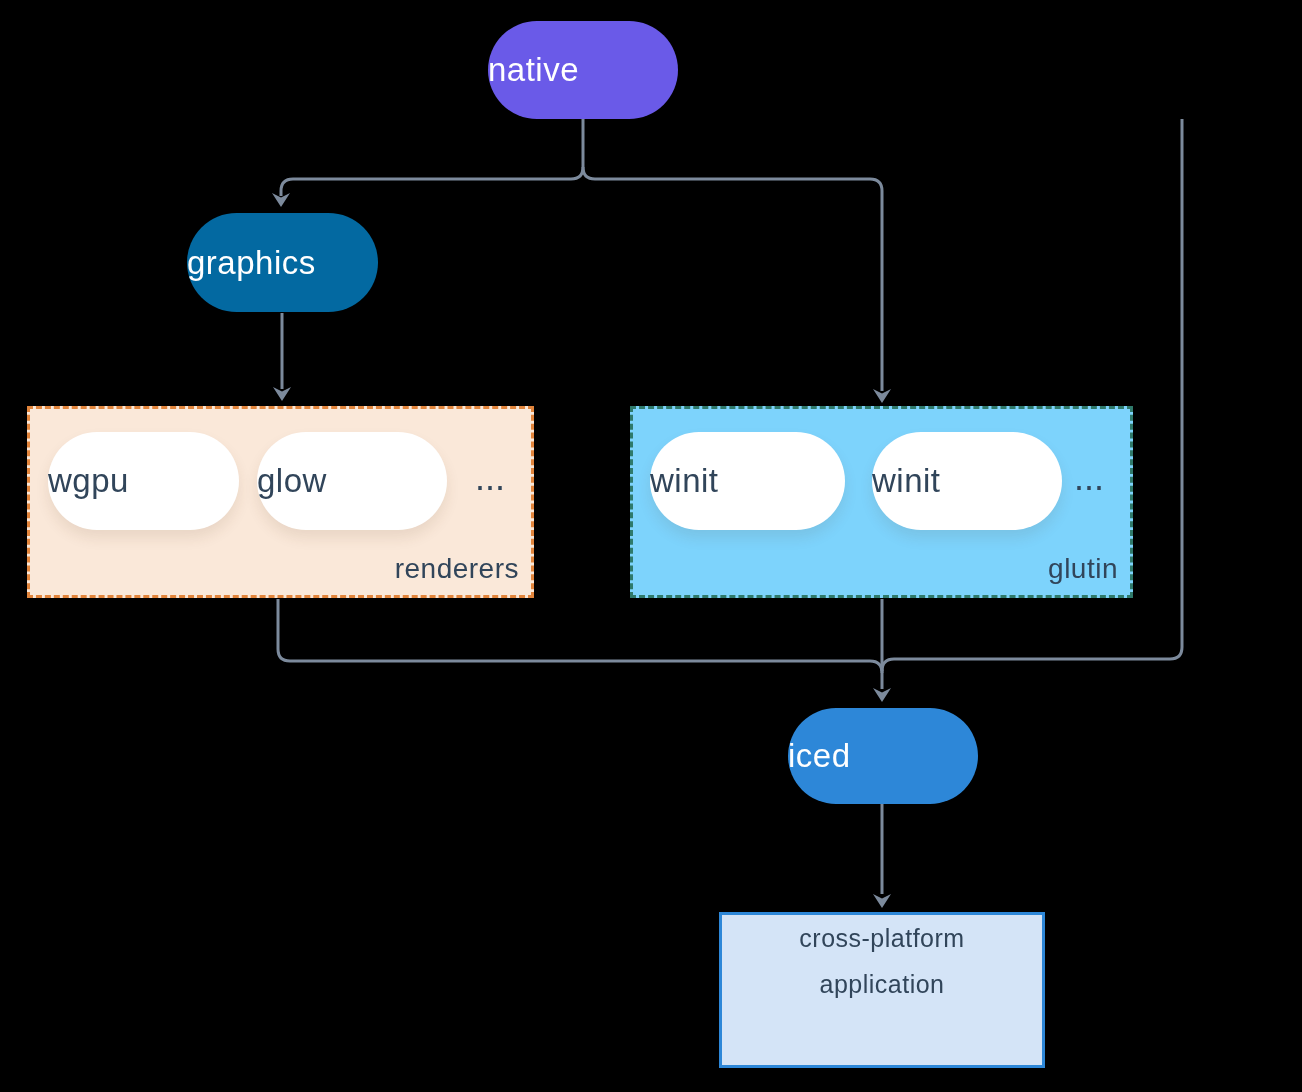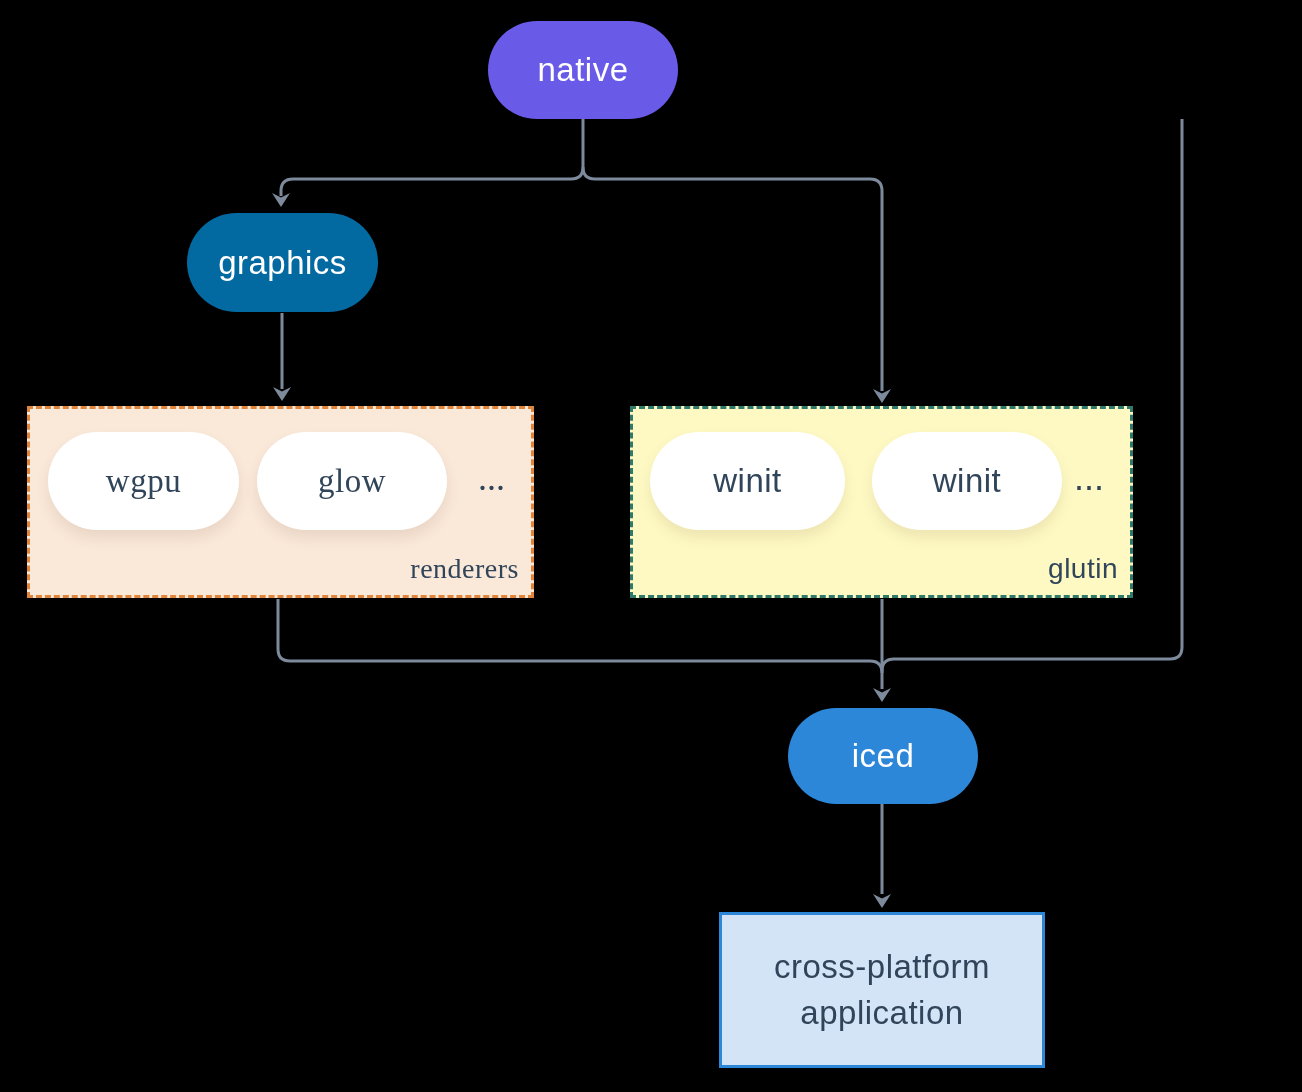--- a/index.html
+++ b/index.html
@@ -18,21 +18,20 @@
   .edges {
     position: absolute;
     left: 0; top: 0;
     width: 1302px; height: 1092px;
     z-index: 1;
   }
   .node {
     position: absolute;
     display: flex;
     align-items: center;
-    justify-content: center;
     z-index: 2;
     box-sizing: border-box;
   }
   .pill {
     border-radius: 50px;
     font-size: 33px;
     letter-spacing: 0.5px;
   }
   .pill-purple { background: #6A5AE8; color: #FFFFFF; }
   .pill-orange { background: #0369a1; color: #FFFFFF; }
@@ -49,25 +48,24 @@
 
   .group-box {
     position: absolute;
     z-index: 2;
     box-sizing: border-box;
   }
   .group-renderers {
     left: 27px; top: 406px; width: 507px; height: 192px;
     background: #FAE8D9;
     border: 3px dashed #E2853C;
-    font-family: Liberation Serif, serif;
   }
   .group-shells {
     left: 630px; top: 406px; width: 503px; height: 192px;
-    background: #fef9c3;
+    background: #7dd3fc;
     border: 3px dashed #2F7A6B;
   }
   .group-box .inner-pill {
     position: absolute;
     border-radius: 49px;
     font-size: 33px;
   }
   .group-renderers .ip-0 { left: 18px;  top: 23px; width: 191px; height: 98px; }
   .group-renderers .ip-1 { left: 227px; top: 23px; width: 190px; height: 98px; }
   .group-shells   .ip-0 { left: 17px;  top: 23px; width: 195px; height: 98px; }
@@ -83,21 +81,21 @@
     right: 12px; bottom: 10px;
     font-size: 28px;
     color: #31455A;
     letter-spacing: 0.5px;
   }
   .node-application {
     left: 719px; top: 912px; width: 326px; height: 156px;
     background: #D4E4F7;
     border: 3px solid #2D87D8;
     color: #31455A;
-    font-size: 33px;
+    font-size: 25px;
     line-height: 46px;
     flex-direction: column;
     text-align: center;
     letter-spacing: 0.5px;
   }
 </style>
 </head>
 <body>
 
 <div class="canvas">

